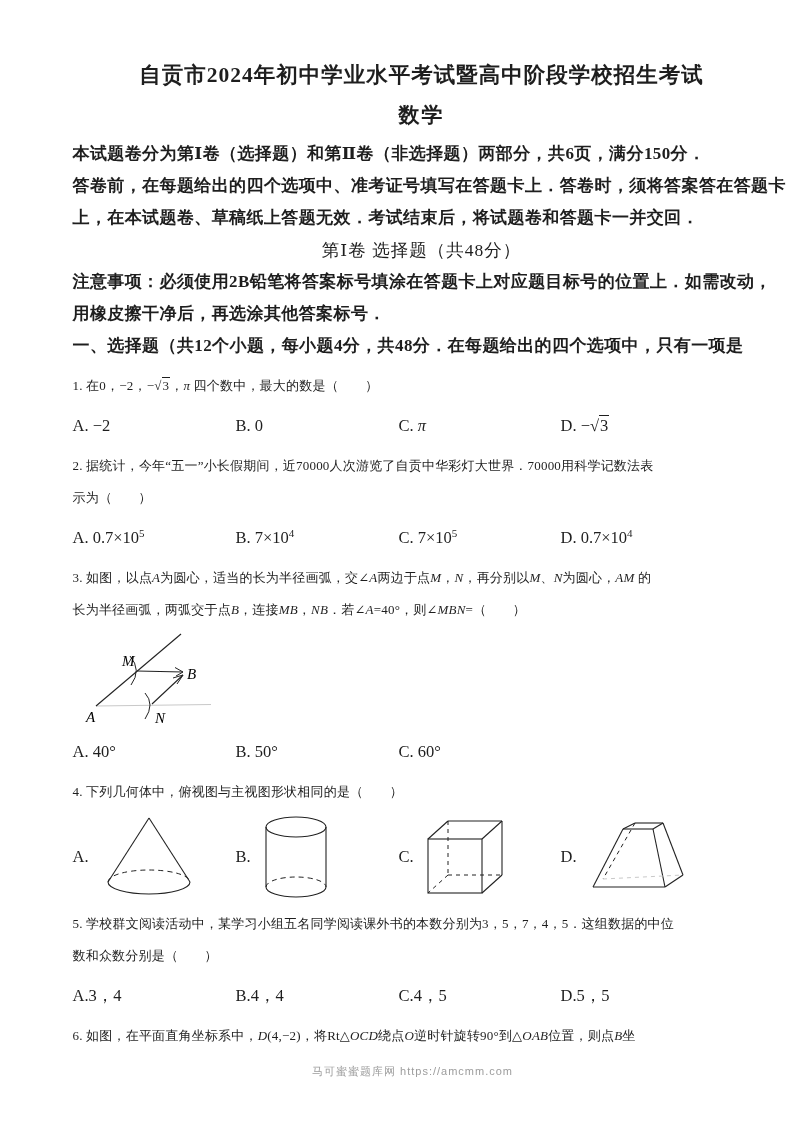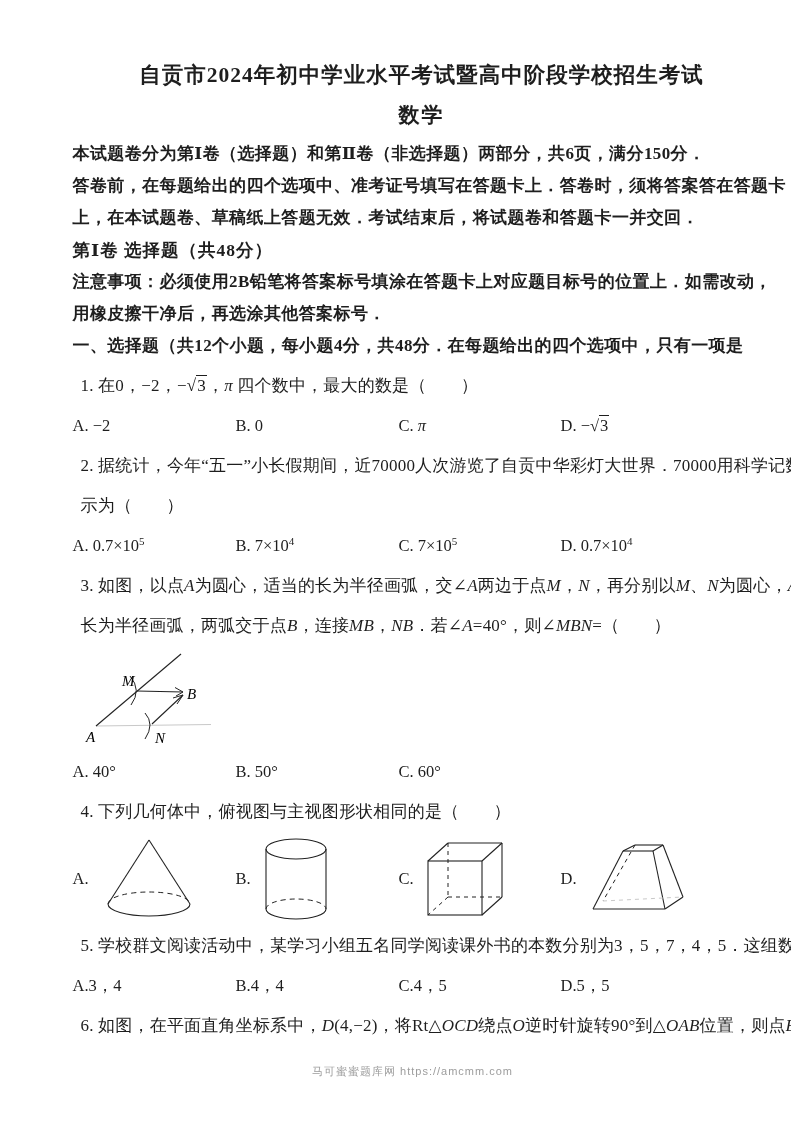--- a/index.html
+++ b/index.html
@@ -25,26 +25,26 @@
     font-size:21px;line-height:30px;
     font-weight:700;text-align:center;
     letter-spacing:2px;margin-right:-25px;
   }
   .bline{
     margin:0;font-size:17px;line-height:32px;
     font-weight:700;letter-spacing:.4px;white-space:nowrap;
   }
   .intro{margin-top:8px;}
   .center-head{
-    font-size:17.5px;line-height:32px;font-weight:700;
-    text-align:left;letter-spacing:1px;margin-right:-25px;
+    font-size:17.5px;line-height:32px;font-weight:400;
+    text-align:center;letter-spacing:1px;margin-right:-25px;
   }
   .q{margin-top:8px;}
   .stem{
-    margin:8px;font-size:17px;line-height:32px;
+    margin:0;font-size:13px;line-height:32px;
     font-weight:400;letter-spacing:.2px;white-space:nowrap;
   }
   .opts{
     display:grid;
     grid-template-columns:163px 163px 162px 1fr;
     margin-top:8px;
     font-size:16.5px;line-height:32px;white-space:nowrap;
   }
   .opt{display:block;}
   i{font-style:italic;font-family:"Liberation Serif",serif;}
@@ -203,20 +203,21 @@
             <line x1="46" y1="2" x2="14" y2="58" stroke="#222" stroke-width="1" stroke-dasharray="4,4"></line>
             <line x1="14" y1="58" x2="94" y2="54" stroke="#c9c9c9" stroke-width="1" stroke-dasharray="4,4"></line>
           </svg>
         </div>
 
       </div>
     </div>
 
     <div class="q">
       <p class="stem">5. 学校群文阅读活动中，某学习小组五名同学阅读课外书的本数分别为3，5，7，4，5．这组数据的中位</p>
+      <p class="stem">数和众数分别是（　　）</p>
       <div class="opts">
         <span class="opt">A.3，4</span>
         <span class="opt">B.4，4</span>
         <span class="opt">C.4，5</span>
         <span class="opt">D.5，5</span>
       </div>
     </div>
 
     <div class="q">
       <p class="stem">6. 如图，在平面直角坐标系中，<i>D</i>(4,−2)，将Rt△<i>OCD</i>绕点<i>O</i>逆时针旋转90°到△<i>OAB</i>位置，则点<i>B</i>坐</p>

